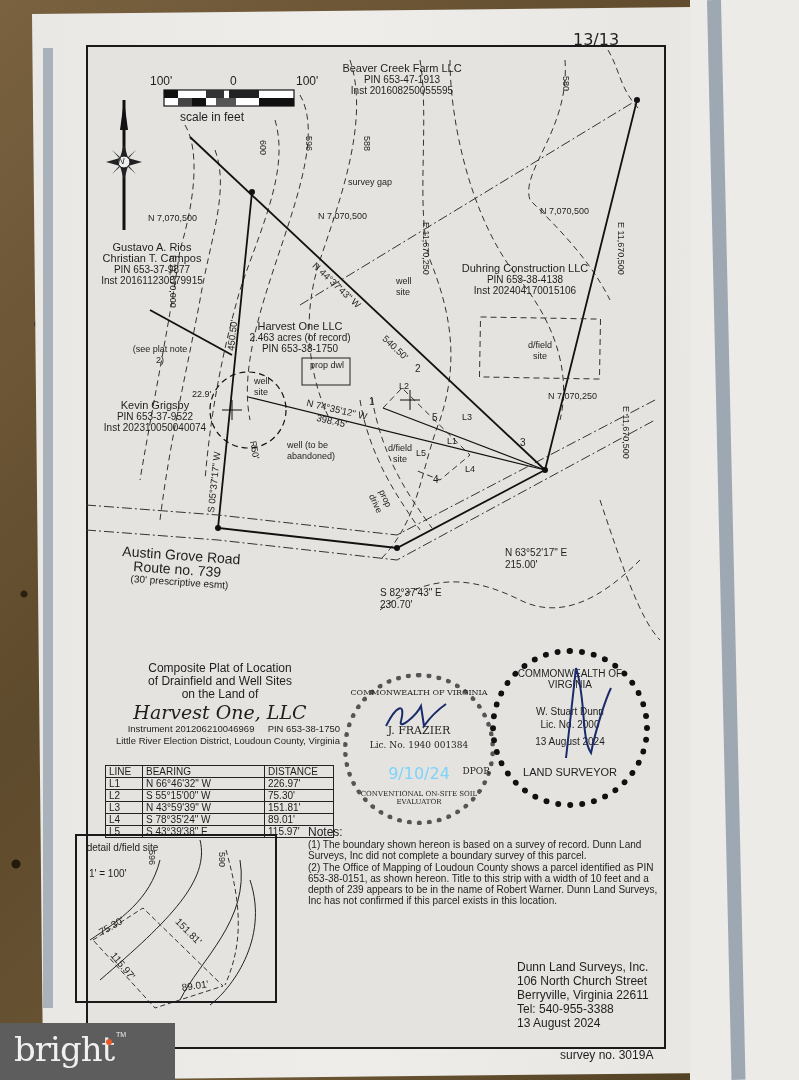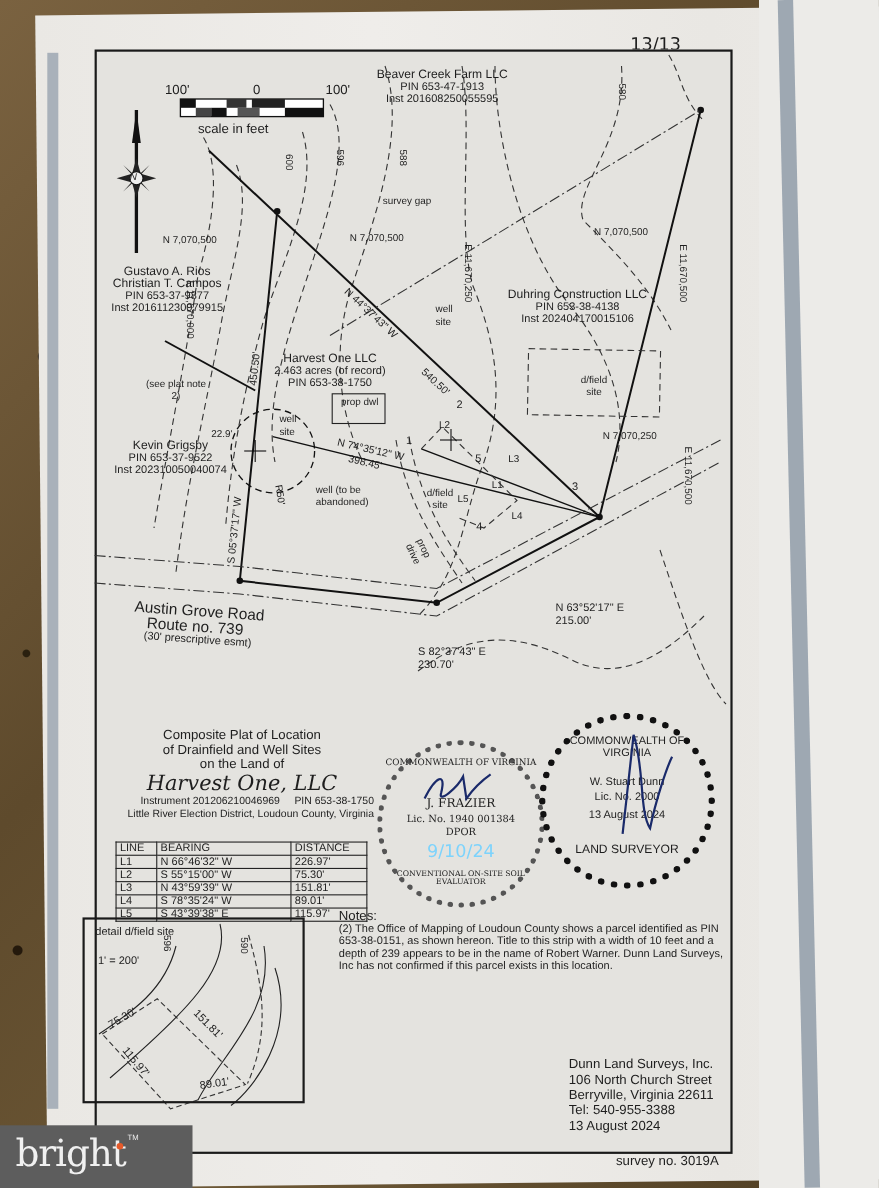--- a/index.html
+++ b/index.html
@@ -274,53 +274,54 @@
   <tr>
         <td>L5</td>
         <td>S 43°39'38" E</td>
         <td>115.97'</td>
       </tr>
 </tbody>
   </table>
 
 <div class="detail">
   <div class="t center" style="left:8px;top:6px;width:75px;white-space:normal;font-size:10px;">detail d/field site</div>
-  <div class="t" style="left:12px;top:32px;font-size:10px;">1' = 200'</div>
+  <div class="t" style="left:12px;top:32px;font-size:10px;">1' = 100'</div>
   <div class="t" style="left:80px;top:14px;font-size:9px;transform:rotate(90deg);transform-origin:left top;">596</div>
   <div class="t" style="left:150px;top:16px;font-size:9px;transform:rotate(90deg);transform-origin:left top;">590</div>
   <div class="t" style="left:20px;top:92px;font-size:10px;transform:rotate(-30deg);transform-origin:left top;">75.30'</div>
   <div class="t" style="left:104px;top:80px;font-size:10px;transform:rotate(45deg);transform-origin:left top;">151.81'</div>
   <div class="t" style="left:40px;top:114px;font-size:10px;transform:rotate(50deg);transform-origin:left top;">115.97'</div>
   <div class="t" style="left:104px;top:146px;font-size:10px;transform:rotate(-8deg);transform-origin:left top;">89.01'</div>
 </div>
 
 <div class="seal seal1">
   <div class="seal-text" style="left:0;top:10px;width:100%;font-size:8px;">COMMONWEALTH OF VIRGINIA</div>
   <div class="seal-text" style="left:0;top:46px;width:100%;font-size:11px;">J. FRAZIER</div>
   <div class="seal-text" style="left:0;top:62px;width:100%;font-size:9px;">Lic. No. 1940 001384</div>
-  <div class="seal-text" style="left:0;top:74px;width:100%;font-size:9px;">DPOR</div>
+  <div class="seal-text" style="left:0;top:88px;width:100%;font-size:9px;text-align:right;">DPOR</div>
   <div class="seal-text" style="left:0;top:86px;width:100%;font-size:16px;color:#7dd3fc;font-family:'DejaVu Sans',sans-serif;">9/10/24</div>
   <div class="seal-text" style="left:0;top:112px;width:100%;font-size:7px;">CONVENTIONAL ON-SITE SOIL EVALUATOR</div>
   <svg style="position:absolute;left:28px;top:18px;" width="90" height="40">
       <path d="M10,30 C20,10 30,5 25,25 C22,35 40,20 45,10 L48,30 C55,20 60,15 70,8" fill="none" stroke="#1a2a6a" stroke-width="2"></path>
     </svg>
 </div>
 <div class="seal seal2">
   <div class="seal-text" style="left:0;top:14px;width:100%;font-size:10px;font-family:'Liberation Sans',sans-serif;">COMMONWEALTH OF VIRGINIA</div>
   <div class="seal-text" style="left:0;top:52px;width:100%;font-size:10px;font-family:'Liberation Sans',sans-serif;">W. Stuart Dunn</div>
   <div class="seal-text" style="left:0;top:65px;width:100%;font-size:10px;font-family:'Liberation Sans',sans-serif;">Lic. No. 2000</div>
   <div class="seal-text" style="left:0;top:82px;width:100%;font-size:10px;font-family:'Liberation Sans',sans-serif;">13 August 2024</div>
   <div class="seal-text" style="left:0;top:112px;width:100%;font-size:11px;font-family:'Liberation Sans',sans-serif;">LAND SURVEYOR</div>
   <svg style="position:absolute;left:40px;top:4px;" width="80" height="110">
       <path d="M30,100 L40,10 C50,40 45,80 55,95 C60,70 70,40 75,30" fill="none" stroke="#1a2a6a" stroke-width="2"></path>
     </svg>
 </div>
 
 <div class="notes">
   <div class="h">Notes:</div>
+  <div>(1) The boundary shown hereon is based on a survey of record. Dunn Land Surveys, Inc did not complete a boundary survey of this parcel.</div>
   <div>(2) The Office of Mapping of Loudoun County shows a parcel identified as PIN 653-38-0151, as shown hereon. Title to this strip with a width of 10 feet and a depth of 239 appears to be in the name of Robert Warner. Dunn Land Surveys, Inc has not confirmed if this parcel exists in this location.</div>
 </div>
 
 <div class="addr">
   <div>Dunn Land Surveys, Inc.</div>
   <div>106 North Church Street</div>
   <div>Berryville, Virginia 22611</div>
   <div>Tel: 540-955-3388</div>
   <div>13 August 2024</div>
 </div>

